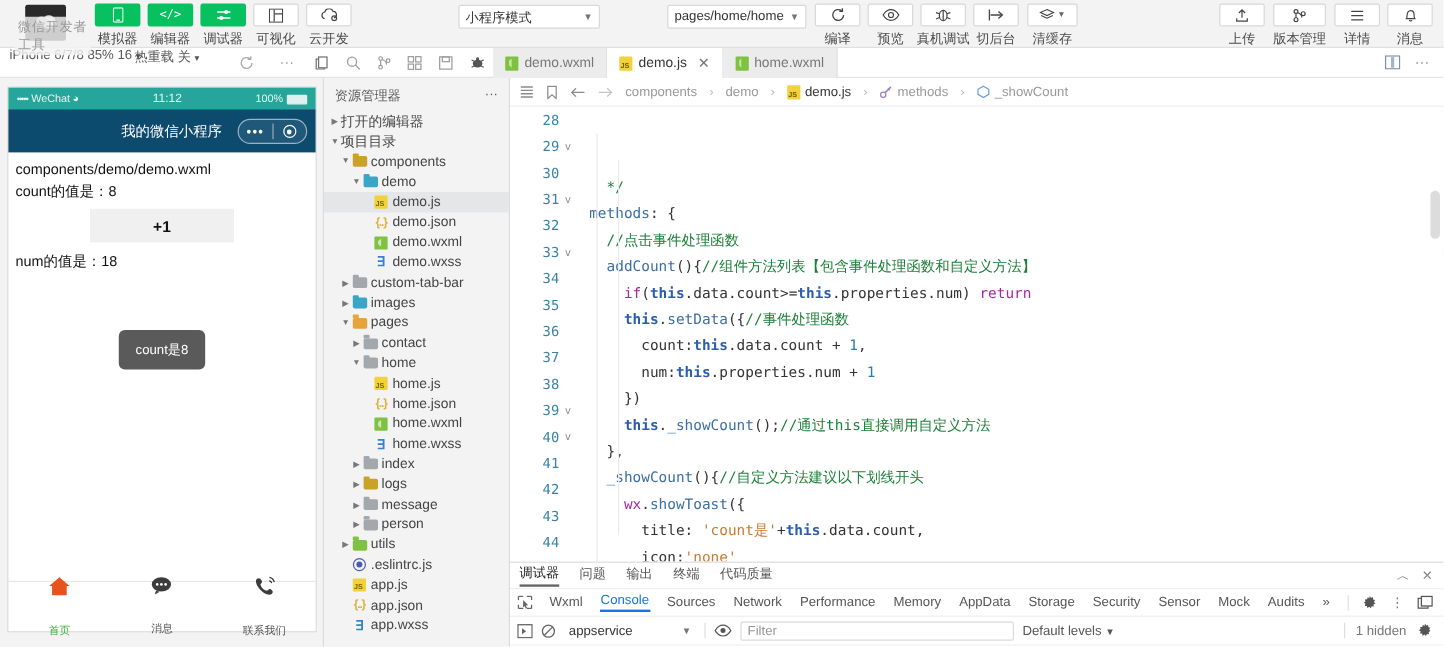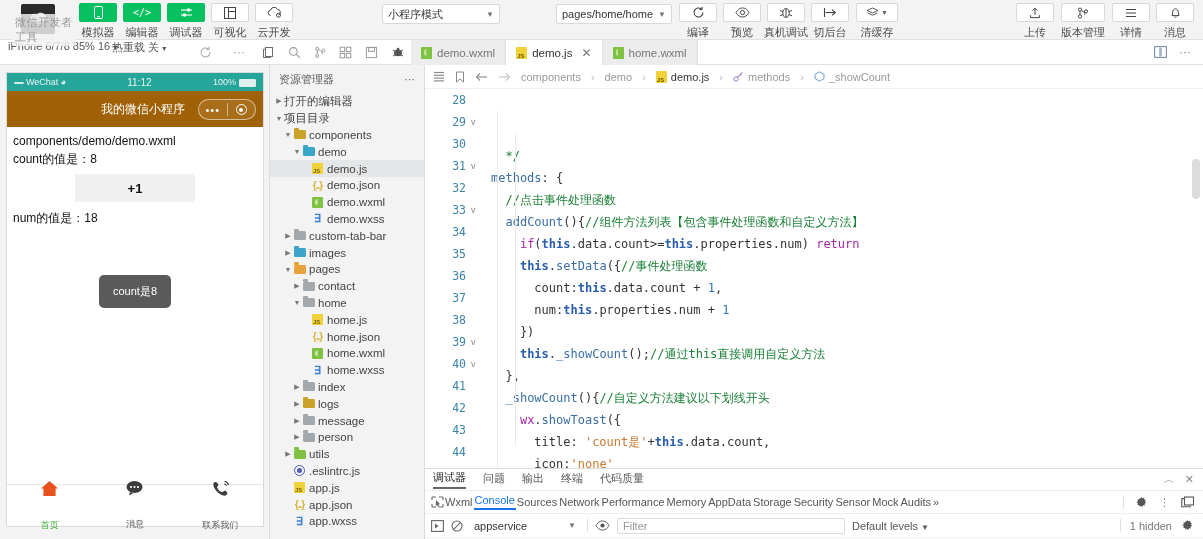--- a/index.html
+++ b/index.html
@@ -110,21 +110,21 @@
   .statusbar {
     height: 18px; background: #26a69a; color: #e6f4f2; display: flex; align-items: center;
     padding: 0 7px; font-size: 9px;
   }
   .sb-dots { letter-spacing: -1px; font-size: 8px; }
   .sb-carrier { margin-left: 3px; }
   .sb-time { flex: 1; text-align: center; font-size: 10px; }
   .sb-batt { display: flex; align-items: flex-end; gap: 3px; font-size: 9px; }
   .batt { width: 17px; height: 8px; border: 1px solid #dff0ee; border-radius: 1px; background: #dff0ee; }
   .navbar {
-    height: 36px; background: #a16207; color: #fff; display: flex; align-items: center;
+    height: 36px; background: #0c4a6e; color: #fff; display: flex; align-items: center;
     justify-content: center; position: relative; font-size: 12px; padding-left: 16px;
   }
   .capsule {
     position: absolute; right: 7px; top: 8px; width: 58px; height: 21px;
     border: 1px solid rgba(255,255,255,.55); border-radius: 11px;
     display: flex; align-items: center; background: rgba(255,255,255,.08);
   }
   .capsule .dots { flex: 1; text-align: center; color: #fff; font-size: 11px; letter-spacing: 1px; }
   .capsule .vline { width: 1px; height: 13px; background: rgba(255,255,255,.5); }
   .capsule .circ { flex: 1; display: flex; align-items: center; justify-content: center; }
@@ -204,21 +204,21 @@
   .tokn { color: #2a7ab0; }          
   .tokt { color: #2a5db0; font-weight: bold; }
   .scroll-thumb { position: absolute; right: 3px; top: 70px; width: 8px; height: 40px; background: #dcdcdc; border-radius: 4px; }
 
   
   .devtools { height: 71px; flex: 0 0 71px; border-top: 1px solid #dcdcdc; background: #fff; display: flex; flex-direction: column; }
   .dt-row1 { height: 22px; display: flex; align-items: center; padding-left: 8px; gap: 17px; font-size: 11px; color: #555; border-bottom: 1px solid #eee; position: relative; }
   .dt-row1 .it { cursor: pointer; padding-bottom: 2px; }
   .dt-row1 .it.active { color: #222; border-bottom: 2px solid #666; }
   .dt-row1 .rt { margin-left: auto; display: flex; align-items: center; gap: 10px; padding-right: 9px; color: #888; }
-  .dt-row2 { height: 23px; display: flex; align-items: center; padding-left: 6px; font-size: 11px; color: #555; border-bottom: 1px solid #eee; }
+  .dt-row2 { height: 23px; display: flex; align-items: center; gap: 13px; padding-left: 6px; font-size: 11px; color: #555; border-bottom: 1px solid #eee; }
   .dt-row2 .it { cursor: pointer; padding: 0 1px; }
   .dt-row2 .it.active { color: #1a73e8; border-bottom: 2px solid #1a73e8; padding-bottom: 2px; }
   .dt-row2 .rt { margin-left: auto; display: flex; align-items: center; gap: 11px; padding-right: 9px; color: #777; }
   .dt-row3 { height: 24px; display: flex; align-items: center; gap: 7px; padding-left: 6px; font-size: 11px; color: #555; border-bottom: 1px solid #f0f0f0; }
   .ctx {
     width: 110px; height: 16px; display: flex; align-items: center; justify-content: space-between;
     padding: 0 4px; font-size: 11px; color: #333; cursor: pointer;
   }
   .filterbox { width: 228px; height: 16px; border: 1px solid #dadada; border-radius: 2px; padding: 0 5px; font-size: 11px; color: #999; display: flex; align-items: center; }
   .levels { font-size: 11px; color: #555; cursor: pointer; }

